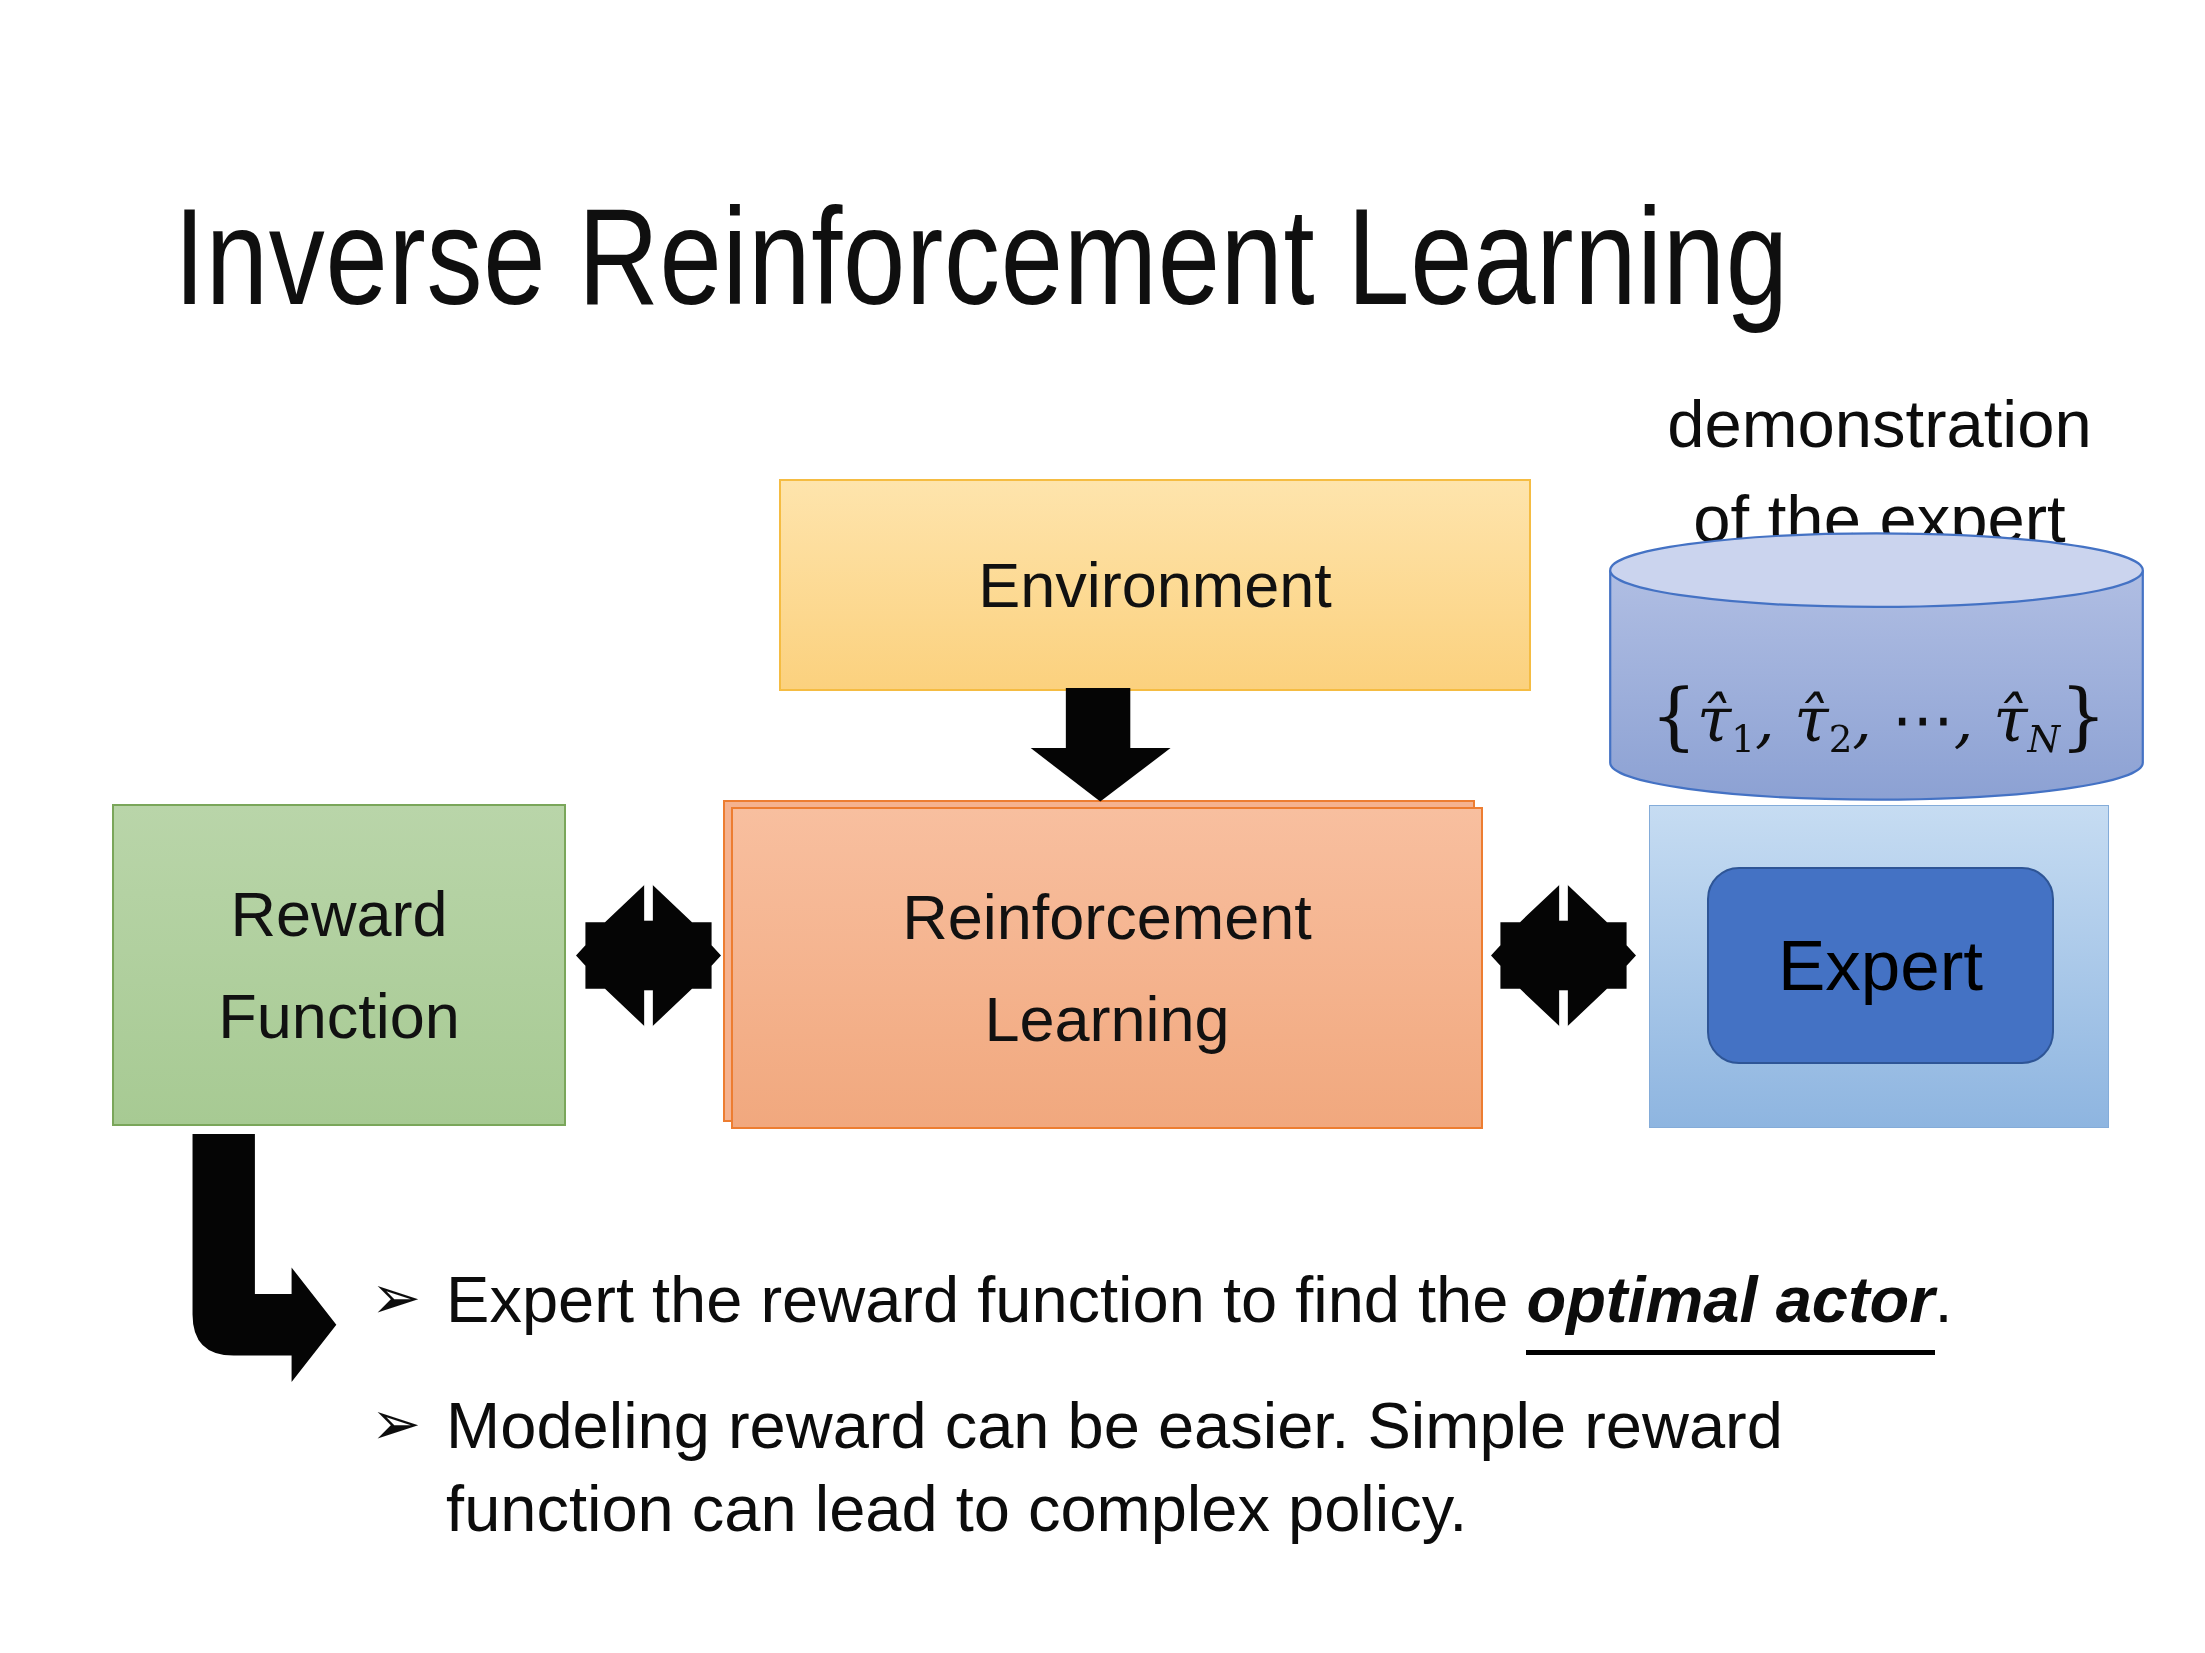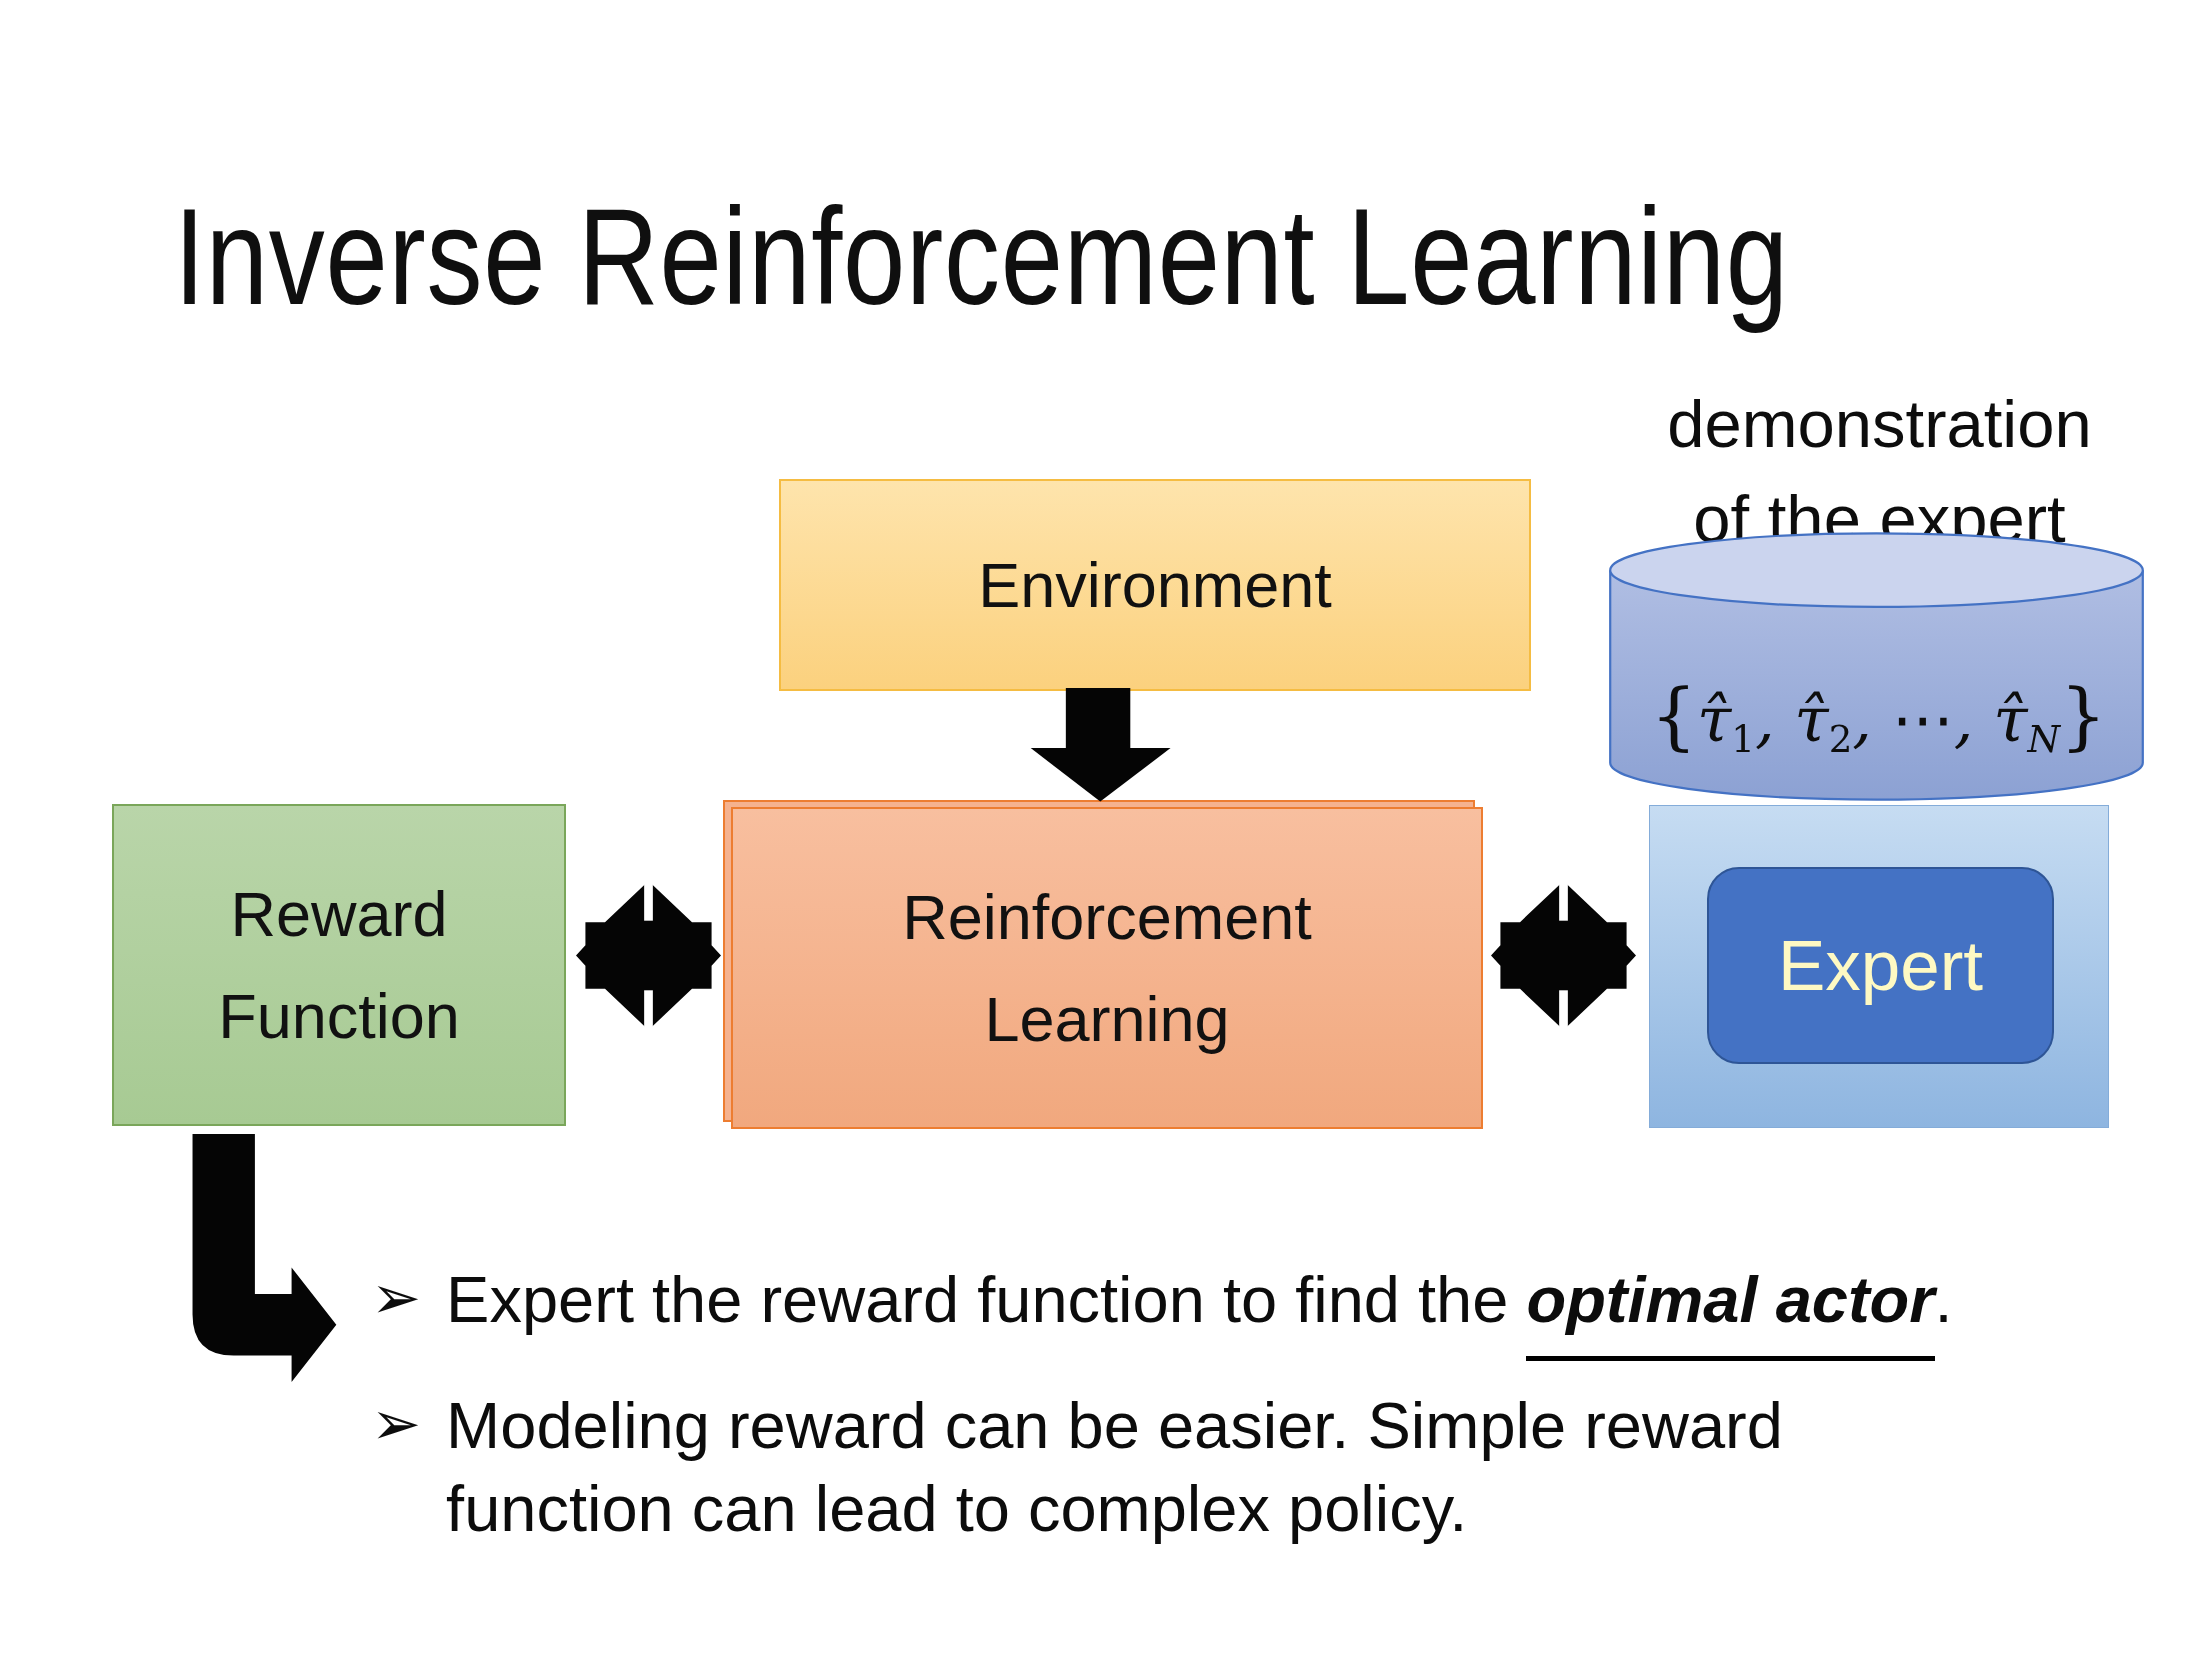--- a/index.html
+++ b/index.html
@@ -47,21 +47,21 @@
   .expert-container{
     left:1649px;top:805px;width:460px;height:323px;
     background:linear-gradient(180deg,#C6DCF2 0%,#8EB5E0 100%);
     border:1.5px solid #84ACD9;z-index:1;box-sizing:border-box;
   }
   .expert-box{
     left:1707px;top:867px;width:343px;height:193px;border-radius:32px;
     background:#4472C4;border:2.2px solid #2E5596;z-index:4;
     display:flex;align-items:center;justify-content:center;
   }
-  .expert-label{font-size:71px;color:#fef9c3;}
+  .expert-label{font-size:71px;color:#000000;}
 
   .cylinder{left:1608px;top:531px;z-index:3;}
 
   .formula{
     left:1625px;top:673px;width:507px;text-align:center;z-index:4;
     font-family:"DejaVu Serif",serif;font-style:italic;font-size:62px;color:#0d0d0d;
     white-space:nowrap;
   }
   .formula .brace{font-size:1.18em;font-style:normal;}
   .formula .sub{font-size:0.6em;vertical-align:-0.3em;font-style:normal;}
@@ -73,21 +73,21 @@
   .lr-arrow-left{left:576px;top:883px;}
   .lr-arrow-right{left:1491px;top:883px;}
   .elbow-arrow{left:185px;top:1134px;z-index:2;}
 
   .bullets{left:371px;top:1258px;width:1816px;}
   .bullet-item{display:flex;align-items:flex-start;font-size:65px;line-height:1.28;color:#0c0c0c;}
   .bullet-item + .bullet-item{margin-top:43px;}
   .bullet-glyph{font-size:0.92em;padding-top:1.5px;margin-right:25px;flex:0 0 auto;}
   .bullet-text{display:inline-block;}
   .bullet-text.constrained{max-width:1441px;}
-  .hl{font-weight:700;font-style:italic;border-bottom:5.1px solid #000;padding-bottom:20px;}
+  .hl{font-weight:700;font-style:italic;border-bottom:5.1px solid #000;padding-bottom:14px;}
 </style>
 </head>
 <body>
 
 <div class="slide">
 
   <div class="abs title">Inverse Reinforcement Learning</div>
 
   <div class="abs demo-caption">
     <div>demonstration</div>

